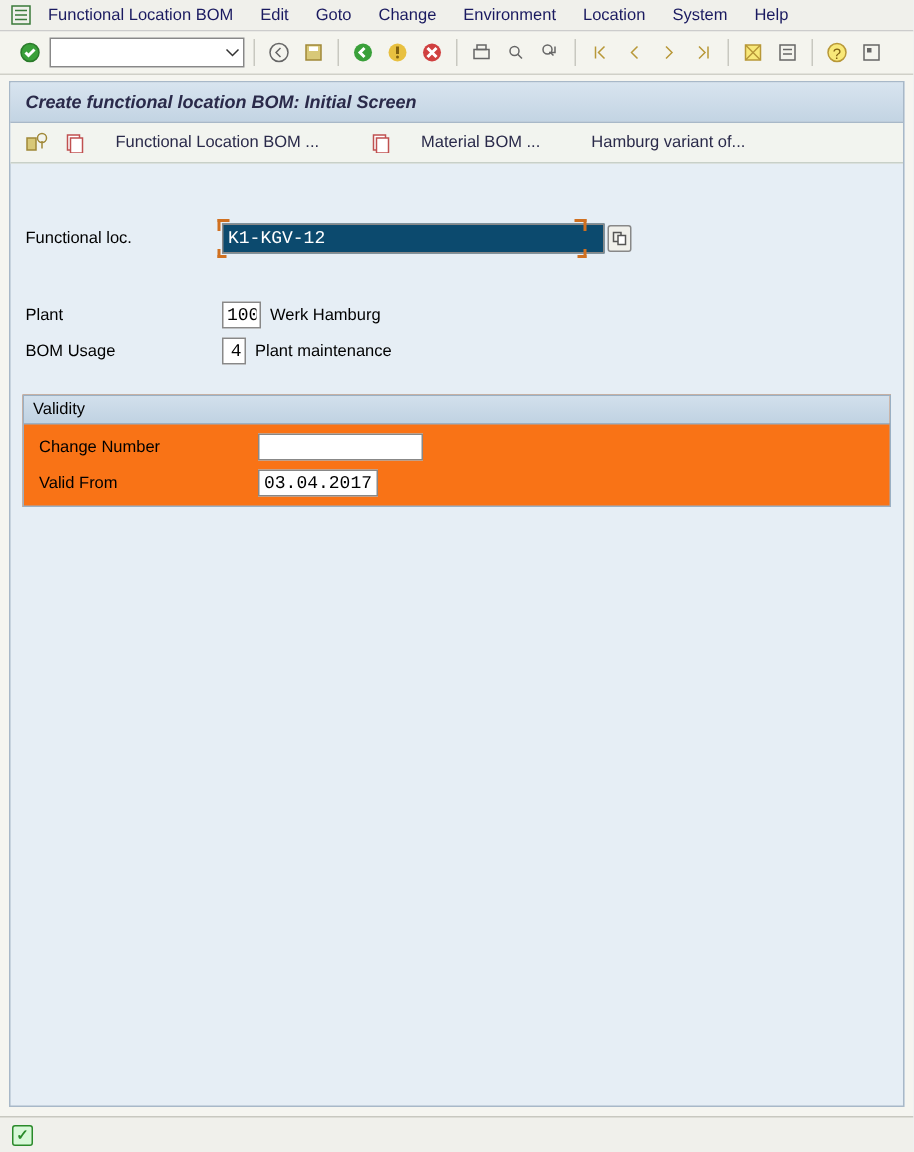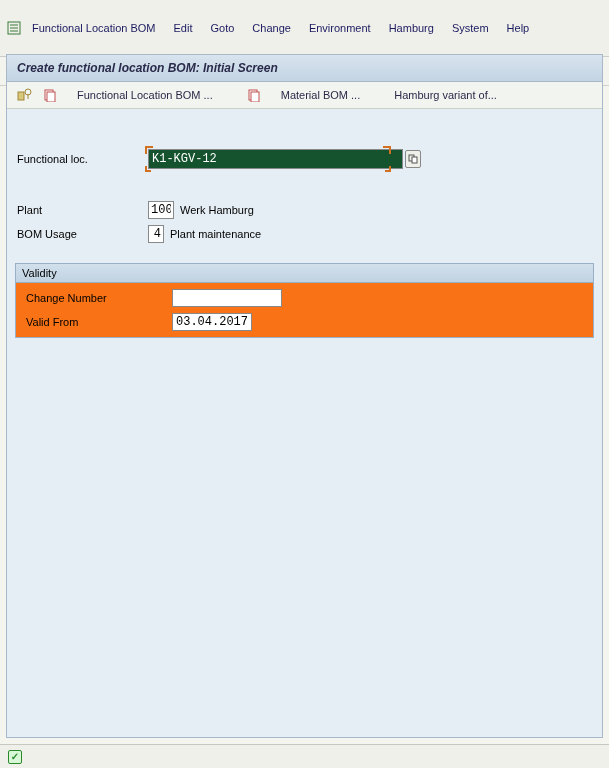--- a/index.html
+++ b/index.html
@@ -10,21 +10,21 @@
     background: #f5f5f0;
     width: 609px;
     height: 768px;
     overflow: hidden;
     position: relative;
     color: #000;
   }
   .menubar {
     display: flex;
     align-items: center;
-    padding: 20px 6px;
+    padding: 2px 6px;
     background: #f0f0eb;
     border-bottom: 1px solid #ccc;
     gap: 2px;
   }
   .menu-icon {
     width: 16px; height: 16px;
     display:inline-flex;align-items:center;justify-content:center;
   }
   .menu-item {
     padding: 2px 8px;
@@ -93,21 +93,21 @@
   .fl-input-wrap { position:relative; }
   .fl-input {
     width: 255px; height:20px;
     border:1px solid #888;
     background:#fff0a8;
     padding:1px 3px;
     font-family: "Courier New", monospace;
     font-size:12px;
   }
   .fl-input.sel {
-    background:#14532d;color:#fff;
+    background:#0c4a6e;color:#fff;
   }
   .fl-corners::before,.fl-corners::after,
   .fl-corners span.c1,.fl-corners span.c2{
     content:"";position:absolute;width:6px;height:6px;
     border:2px solid #d07020;
   }
   .fl-corners::before{top:-3px;left:-3px;border-right:none;border-bottom:none;}
   .fl-corners::after{top:-3px;right:12px;border-left:none;border-bottom:none;}
   .fl-corners span.c1{bottom:-3px;left:-3px;border-right:none;border-top:none;}
   .fl-corners span.c2{bottom:-3px;right:12px;border-left:none;border-top:none;}
@@ -158,21 +158,21 @@
     <svg width="14" height="14" viewBox="0 0 14 14">
         <rect x="1" y="1" width="12" height="12" fill="none" stroke="#3a7a3a"></rect>
         <path d="M3 4h8M3 7h8M3 10h8" stroke="#3a7a3a"></path>
       </svg>
   </span>
   <span class="menu-item"><span>Functional Location BOM</span></span>
   <span class="menu-item"><span>Edit</span></span>
   <span class="menu-item"><span>Goto</span></span>
   <span class="menu-item"><span>Change</span></span>
   <span class="menu-item"><span>Environment</span></span>
-  <span class="menu-item"><span>Hamburg</span></span>
+  <span class="menu-item"><span>Location</span></span>
   <span class="menu-item"><span>System</span></span>
   <span class="menu-item"><span>Help</span></span>
 </div>
 
 <div class="toolbar">
   <span class="tb-btn">
     <svg width="16" height="16">
         <circle cx="8" cy="8" r="6" fill="#3aa03a" stroke="#2a7a2a"></circle>
         <path d="M5 8l2 2 4-4" stroke="#fff" fill="none" stroke-width="2"></path>
       </svg>

